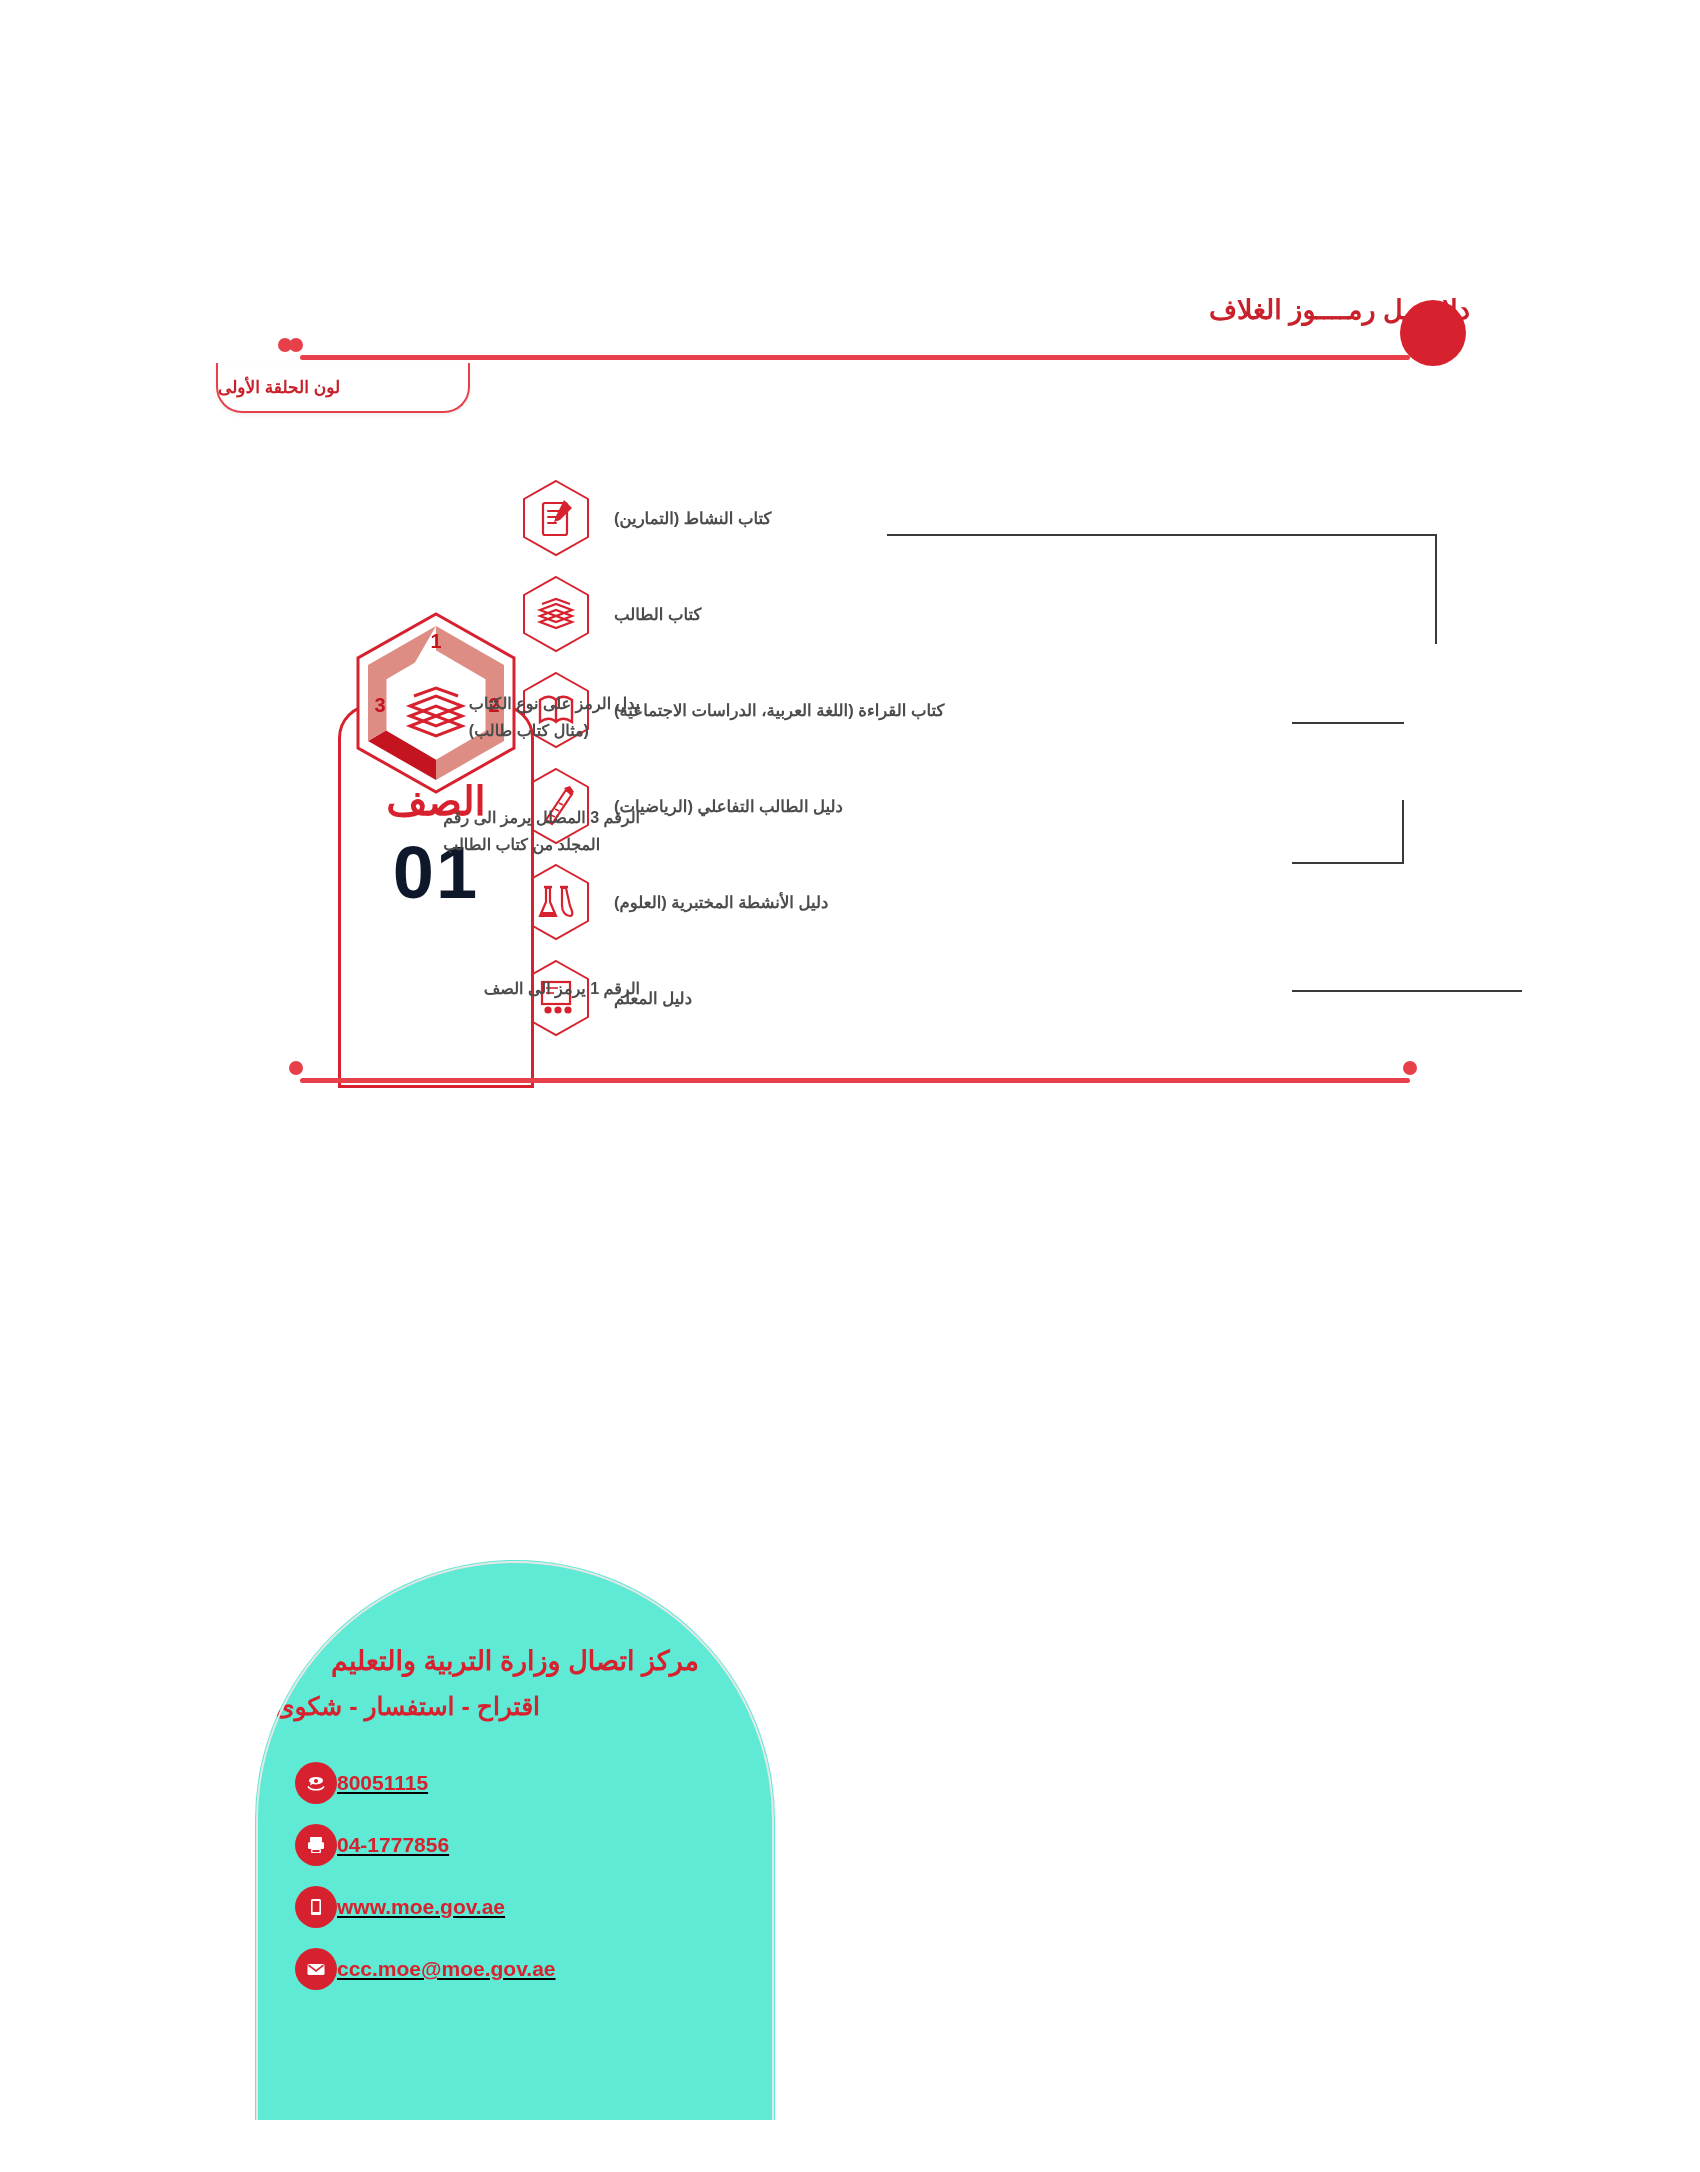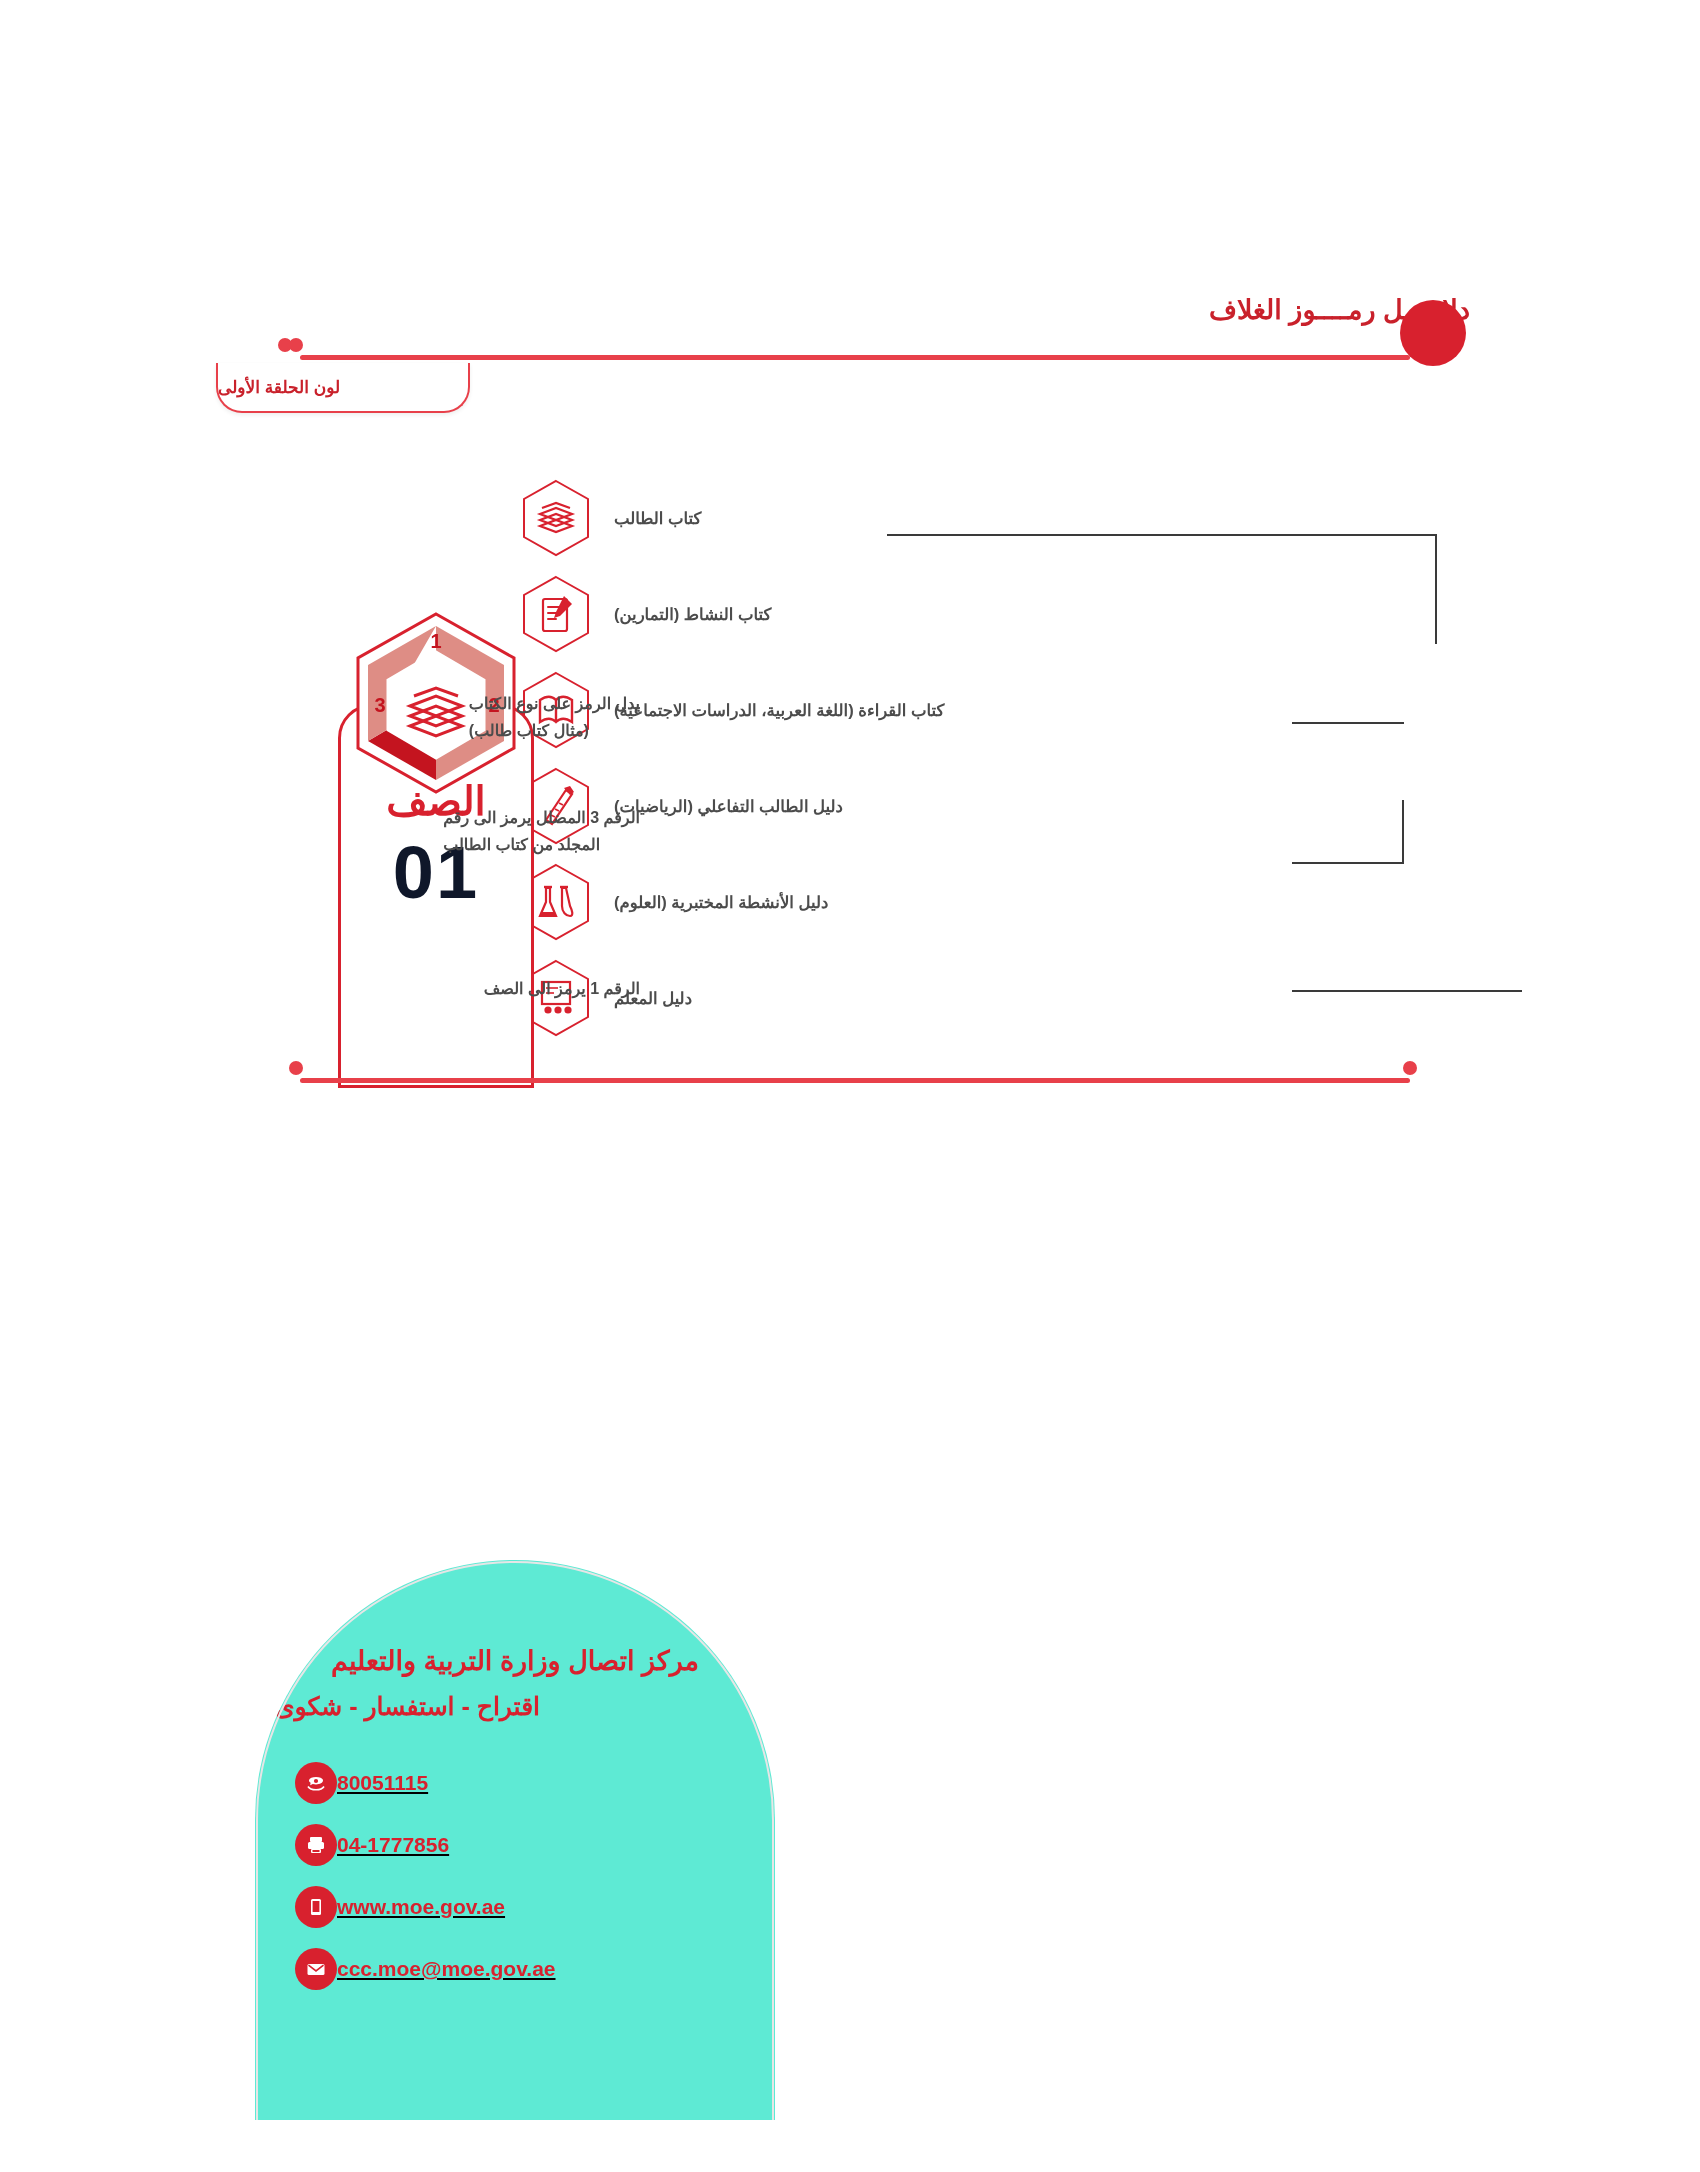--- a/index.html
+++ b/index.html
@@ -308,46 +308,46 @@
   <div class="top-dot-right"></div>
   <div class="top-dot-left"></div>
 
   <div class="badge">
     <span>لون الحلقة الأولى</span>
   </div>
 
   <div class="legend">
 
     <div class="legend-row">
-      <div class="legend-label">كتاب الطالب</div>
-      <div class="hexicon">
-        <svg width="72" height="80" viewBox="0 0 72 80">
-          <polygon points="36,3 68,21 68,59 36,77 4,59 4,21" fill="#fff" stroke="#d8212e" stroke-width="2"></polygon>
-          <g fill="none" stroke="#d8212e" stroke-width="2.2">
-            <path d="M20 48 L36 42 L52 48 L36 54 Z"></path>
-            <path d="M20 42 L36 36 L52 42 L36 48 Z"></path>
-            <path d="M20 36 L36 30 L52 36 L36 42 Z"></path>
-            <path d="M22 30 L36 25 L50 30"></path>
-          </g>
-        </svg>
-      </div>
-    </div>
-
-    <div class="legend-row">
       <div class="legend-label">كتاب النشاط (التمارين)</div>
       <div class="hexicon">
         <svg width="72" height="80" viewBox="0 0 72 80">
           <polygon points="36,3 68,21 68,59 36,77 4,59 4,21" fill="#fff" stroke="#d8212e" stroke-width="2"></polygon>
           <rect x="23" y="25" width="24" height="32" rx="2" fill="none" stroke="#d8212e" stroke-width="2.2"></rect>
           <g stroke="#d8212e" stroke-width="2" stroke-linecap="round">
             <line x1="28" y1="33" x2="40" y2="33"></line>
             <line x1="28" y1="39" x2="40" y2="39"></line>
             <line x1="28" y1="45" x2="36" y2="45"></line>
           </g>
           <path d="M44 22 L52 30 L40 42 L34 44 L36 38 Z" fill="#d8212e"></path>
+        </svg>
+      </div>
+    </div>
+
+    <div class="legend-row">
+      <div class="legend-label">كتاب الطالب</div>
+      <div class="hexicon">
+        <svg width="72" height="80" viewBox="0 0 72 80">
+          <polygon points="36,3 68,21 68,59 36,77 4,59 4,21" fill="#fff" stroke="#d8212e" stroke-width="2"></polygon>
+          <g fill="none" stroke="#d8212e" stroke-width="2.2">
+            <path d="M20 48 L36 42 L52 48 L36 54 Z"></path>
+            <path d="M20 42 L36 36 L52 42 L36 48 Z"></path>
+            <path d="M20 36 L36 30 L52 36 L36 42 Z"></path>
+            <path d="M22 30 L36 25 L50 30"></path>
+          </g>
         </svg>
       </div>
     </div>
 
     <div class="legend-row">
       <div class="legend-label">كتاب القراءة (اللغة العربية، الدراسات الاجتماعية)</div>
       <div class="hexicon">
         <svg width="72" height="80" viewBox="0 0 72 80">
           <polygon points="36,3 68,21 68,59 36,77 4,59 4,21" fill="#fff" stroke="#d8212e" stroke-width="2"></polygon>
           <path d="M20 30 C26 26 32 26 36 30 C40 26 46 26 52 30 L52 52 C46 48 40 48 36 52 C32 48 26 48 20 52 Z" fill="none" stroke="#d8212e" stroke-width="2.4"></path>

